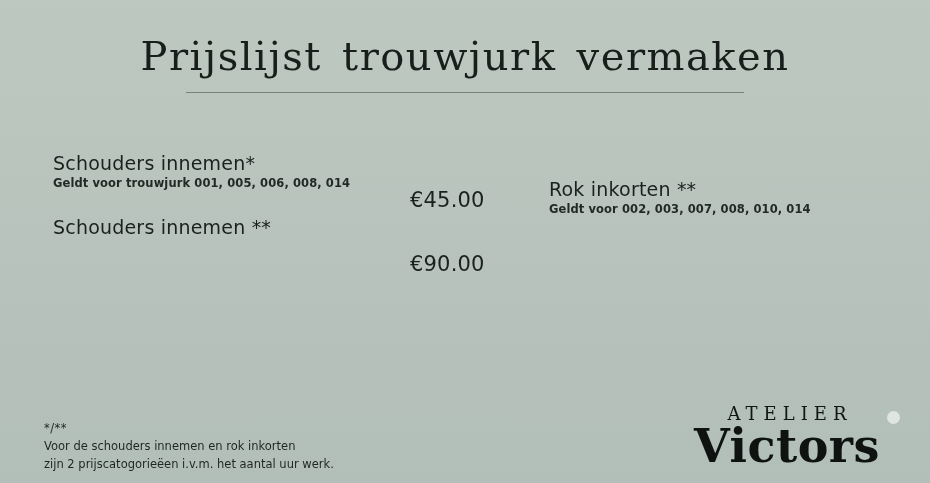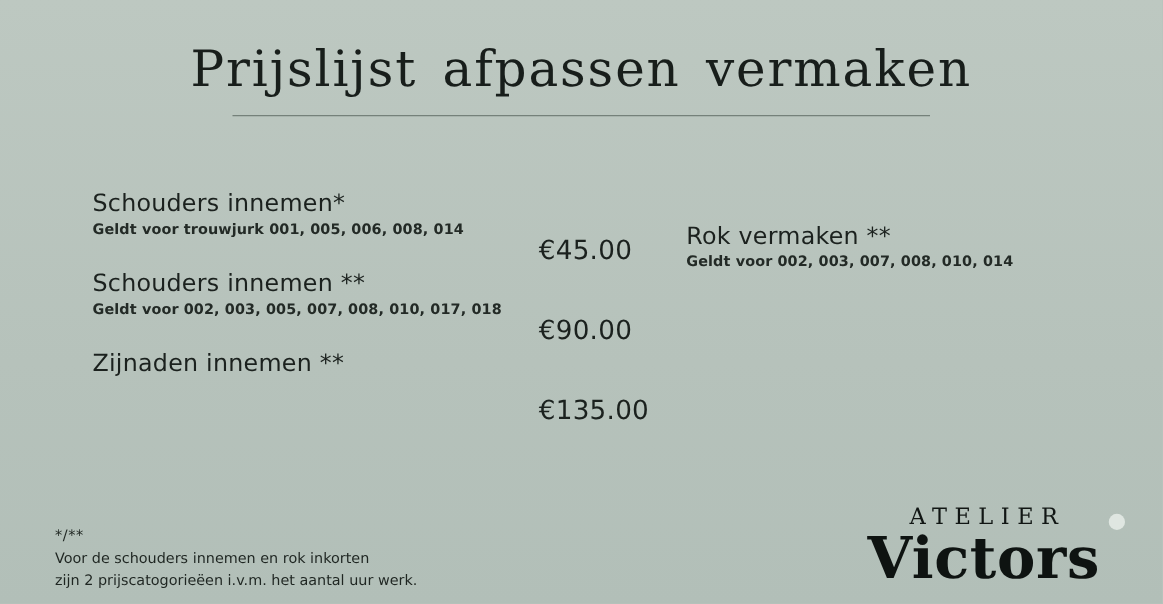--- a/index.html
+++ b/index.html
@@ -52,21 +52,21 @@
     top: 152px;
     left: 0;
     width: 930px;
     display: flex;
   }
   .col {
     box-sizing: border-box;
   }
   .col.left {
     width: 475px;
-    padding-left: 74px;
+    padding-left: 53px;
   }
   .col.right {
     width: 455px;
     padding-left: 74px;
   }
 
   .item {
     margin-bottom: 26px;
   }
   .item-row {
@@ -160,61 +160,56 @@
     border-radius: 50%;
     background: #dfe6e1;
   }
 </style>
 </head>
 <body>
 
 <div class="page">
 
   <div class="title-block">
-    <div class="title">Prijslijst afpassen vermaken</div>
+    <div class="title">Prijslijst trouwjurk vermaken</div>
   </div>
   <div class="title-rule"></div>
 
   <div class="columns">
 
     <div class="col left">
 
       <div class="item">
         <div class="item-row">
           <span class="item-name">Schouders innemen*</span>
           <span class="item-price">€45.00</span>
         </div>
         <div class="item-note">Geldt voor trouwjurk 001, 005, 006, 008, 014</div>
       </div>
 
       <div class="item">
         <div class="item-row">
           <span class="item-name">Schouders innemen **</span>
           <span class="item-price">€90.00</span>
         </div>
-        <div class="item-note">Geldt voor 002, 003, 005, 007, 008, 010, 017, 018</div>
       </div>
 
       <div class="item last">
+      </div>
+
+    </div>
+
+    <div class="col right">
+
+      <div class="item">
+      </div>
+
+      <div class="item">
         <div class="item-row">
-          <span class="item-name">Zijnaden innemen **</span>
-          <span class="item-price">€135.00</span>
-        </div>
-      </div>
-
-    </div>
-
-    <div class="col right">
-
-      <div class="item">
-      </div>
-
-      <div class="item">
-        <div class="item-row">
-          <span class="item-name">Rok vermaken **</span>
+          <span class="item-name">Rok inkorten **</span>
 
         </div>
         <div class="item-note">Geldt voor 002, 003, 007, 008, 010, 014</div>
       </div>
 
 
     </div>
 
   </div>
 

